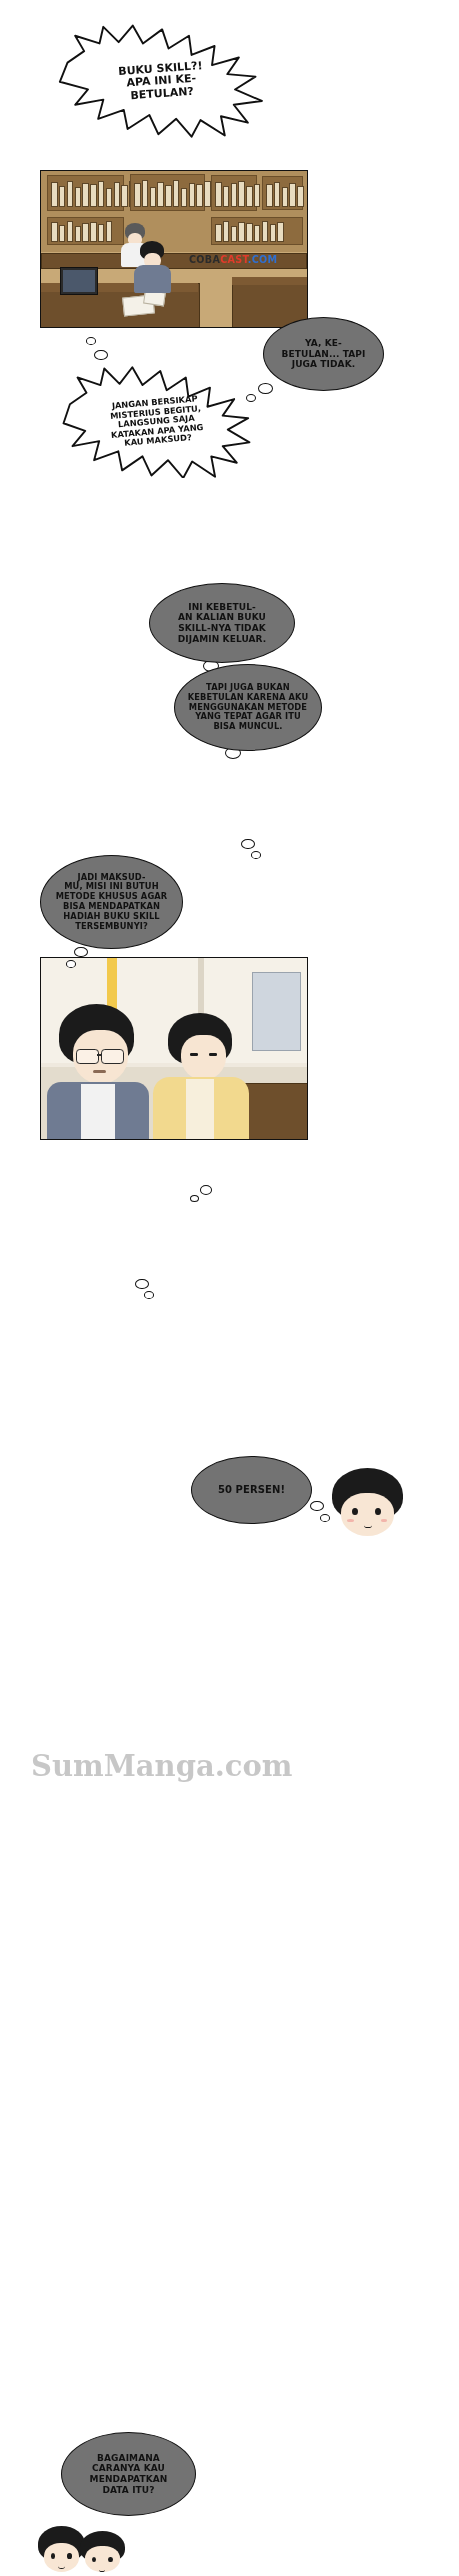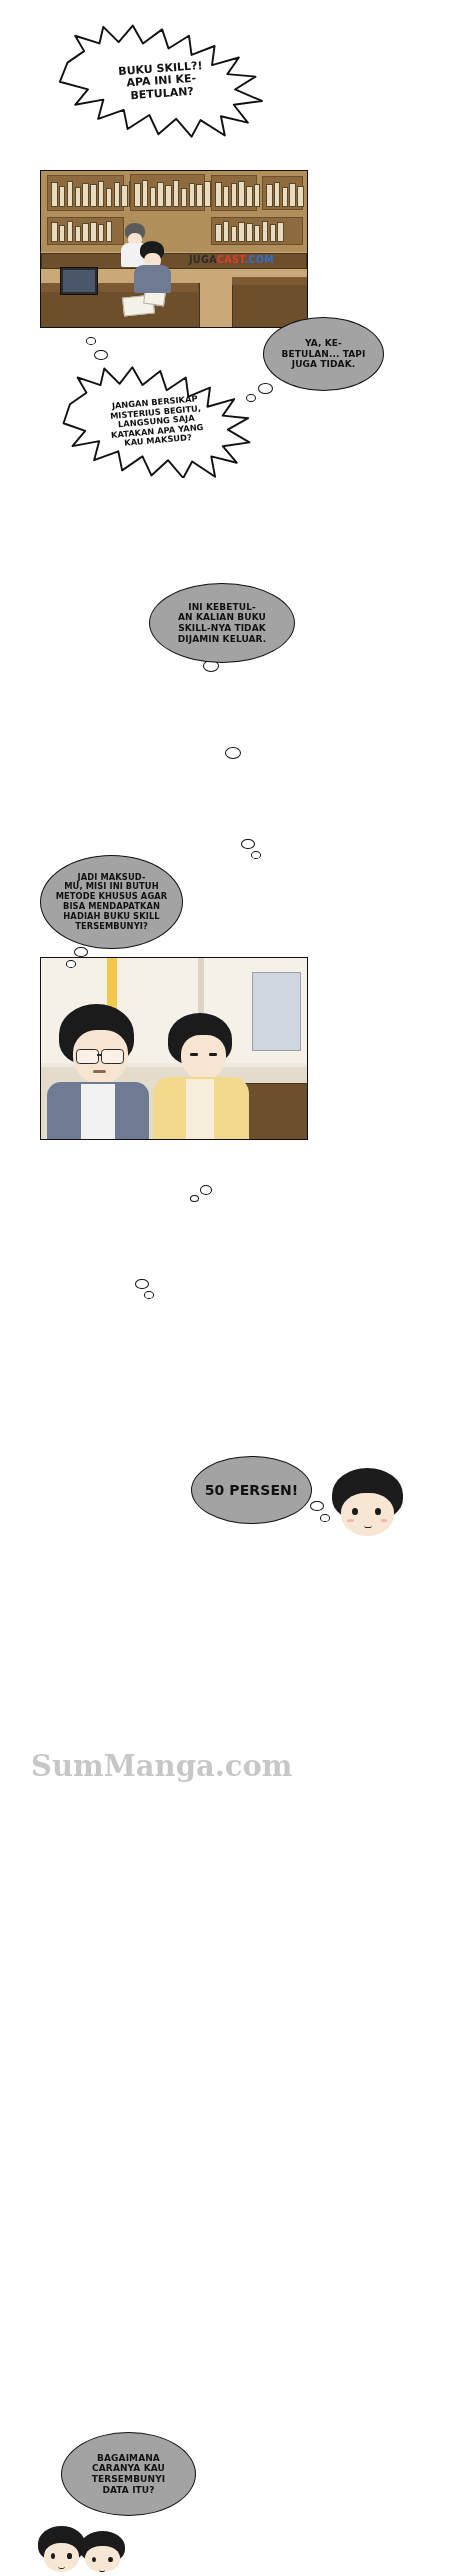--- a/index.html
+++ b/index.html
@@ -14,21 +14,21 @@
     position: relative;
     width: 460px;
     height: 2576px;
     background: #ffffff;
     overflow: hidden;
   }
 
   
   .bubble {
     position: absolute;
-    background: #a3a3a3;
+    background: #737373;
     border: 1.9px solid #111111;
     border-radius: 50% / 50%;
     display: flex;
     align-items: center;
     justify-content: center;
     text-align: center;
     box-sizing: border-box;
     z-index: 20;
   }
   .bubble .txt {
@@ -265,21 +265,21 @@
       <div class="shirt-white" style="position:absolute; left:0; top:20.4px; width:28px; height:24px;"></div>
     </div>
 
     <div class="fig" style="left:93px; top:70px; width:37px; height:52px;">
       <div class="hair-black" style="position:absolute; left:6.4px; top:0; width:24px; height:19px;"></div>
       <div class="skin" style="position:absolute; left:10.2px; top:11.5px; width:16.6px; height:15.3px;"></div>
       <div class="shirt-blue" style="position:absolute; left:0; top:24px; width:37px; height:28px;"></div>
     </div>
 
     <div class="kc-watermark" style="left:148px; top:83px;">
-      <span class="kc-a">JUGA</span><span class="kc-b">CAST</span><span class="kc-c">.COM</span>
+      <span class="kc-a">COBA</span><span class="kc-b">CAST</span><span class="kc-c">.COM</span>
     </div>
   </div>
 
   <div class="bubble" style="left:263px; top:317px; width:121px; height:74px;">
     <div class="txt" style="font-size:9px;">YA, KE-
 BETULAN... TAPI
 JUGA TIDAK.</div>
   </div>
   <div class="tail-dot" style="left:258px; top:383px; width:12.8px; height:9px;"></div>
   <div class="tail-dot" style="left:246px; top:394px; width:8.3px; height:6.4px;"></div>
@@ -299,20 +299,27 @@
 
   <div class="bubble" style="left:149px; top:583px; width:146px; height:80px;">
     <div class="txt" style="font-size:9px;">INI KEBETUL-
 AN KALIAN BUKU
 SKILL-NYA TIDAK
 DIJAMIN KELUAR.</div>
   </div>
 
   <div class="tail-dot" style="left:203px; top:660px; width:14px; height:10.2px;"></div>
 
+  <div class="bubble" style="left:174px; top:664px; width:148px; height:87px;">
+    <div class="txt" style="font-size:8.3px;">TAPI JUGA BUKAN
+KEBETULAN KARENA AKU
+MENGGUNAKAN METODE
+YANG TEPAT AGAR ITU
+BISA MUNCUL.</div>
+  </div>
   <div class="tail-dot" style="left:225px; top:747px; width:14px; height:10.2px;"></div>
 
   <div class="tail-dot" style="left:241px; top:839px; width:11.5px; height:8.3px;"></div>
   <div class="tail-dot" style="left:251px; top:851px; width:7.7px; height:5.7px;"></div>
 
   <div class="bubble" style="left:40px; top:855px; width:143px; height:94px;">
     <div class="txt" style="font-size:8.3px;">JADI MAKSUD-
 MU, MISI INI BUTUH
 METODE KHUSUS AGAR
 BISA MENDAPATKAN
@@ -353,41 +360,41 @@
     </div>
   </div>
 
   <div class="tail-dot" style="left:200px; top:1185px; width:10.2px; height:7.7px;"></div>
   <div class="tail-dot" style="left:190px; top:1195px; width:7px; height:5.1px;"></div>
 
   <div class="tail-dot" style="left:135px; top:1279px; width:11.5px; height:8.3px;"></div>
   <div class="tail-dot" style="left:144px; top:1291px; width:7.7px; height:5.7px;"></div>
 
   <div class="bubble" style="left:191px; top:1456px; width:121px; height:68px;">
-    <div class="txt" style="font-size:14px;">50 PERSEN!</div>
+    <div class="txt" style="font-size:10px;">50 PERSEN!</div>
   </div>
   <div class="tail-dot" style="left:310px; top:1501px; width:11.5px; height:8.3px;"></div>
   <div class="tail-dot" style="left:320px; top:1514px; width:7.7px; height:5.7px;"></div>
 
   <div class="chibi" style="left:332px; top:1468px; width:71px; height:74px;">
     <div class="c-hair"></div>
     <div class="c-face"></div>
     <div class="c-eye" style="left:20.4px; top:40px;"></div>
     <div class="c-eye" style="left:43px; top:40px;"></div>
     <div class="c-cheek" style="left:15.3px; top:51px;"></div>
     <div class="c-cheek" style="left:49px; top:51px;"></div>
     <div class="c-mouth" style="left:32px; top:54px;"></div>
   </div>
 
   <div class="summanga" style="left:31px; top:1749px; font-size:29px;">SumManga.com</div>
 
   <div class="bubble" style="left:61px; top:2432px; width:135px; height:84px;">
     <div class="txt" style="font-size:9px;">BAGAIMANA
 CARANYA KAU
-TERSEMBUNYI
+MENDAPATKAN
 DATA ITU?</div>
   </div>
 
   <div class="chibi" style="left:38px; top:2526px; width:47px; height:50px;">
     <div class="c-hair"></div>
     <div class="c-face"></div>
     <div class="c-eye" style="left:12.8px; top:27px; width:4.5px; height:5.7px;"></div>
     <div class="c-eye" style="left:29px; top:27px; width:4.5px; height:5.7px;"></div>
     <div class="c-mouth" style="left:20.4px; top:37px; width:6.4px;"></div>
   </div>

